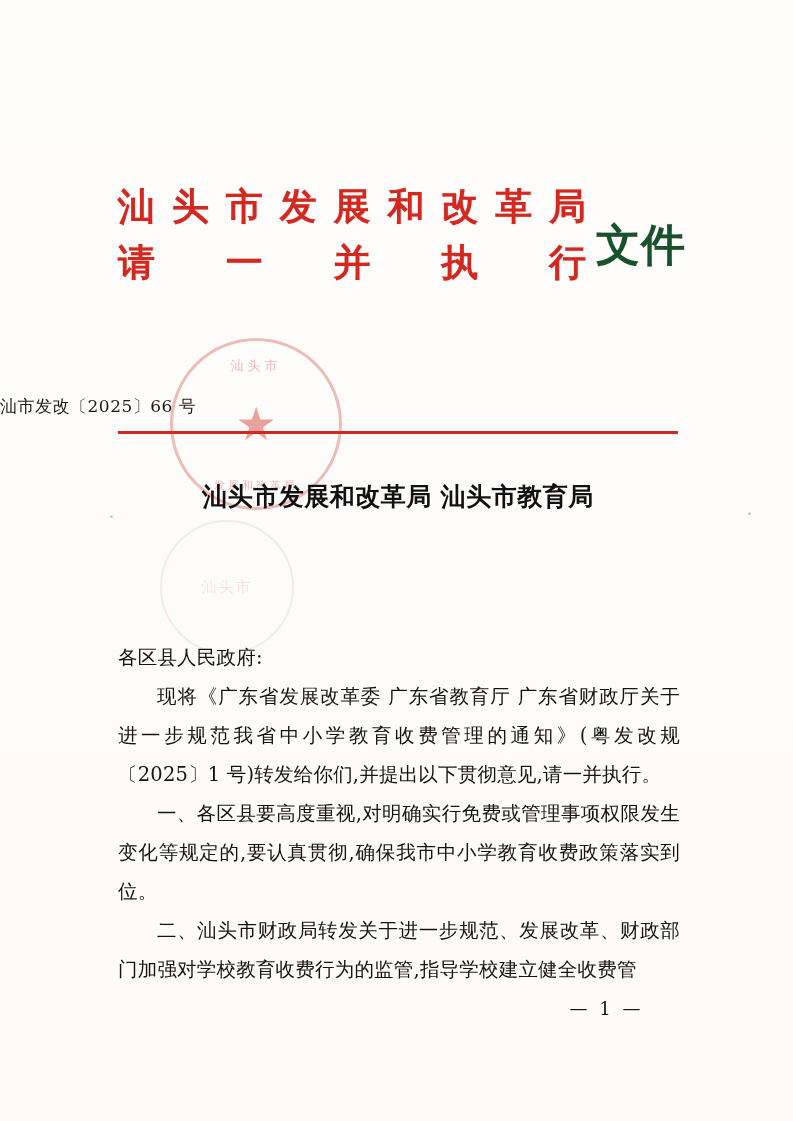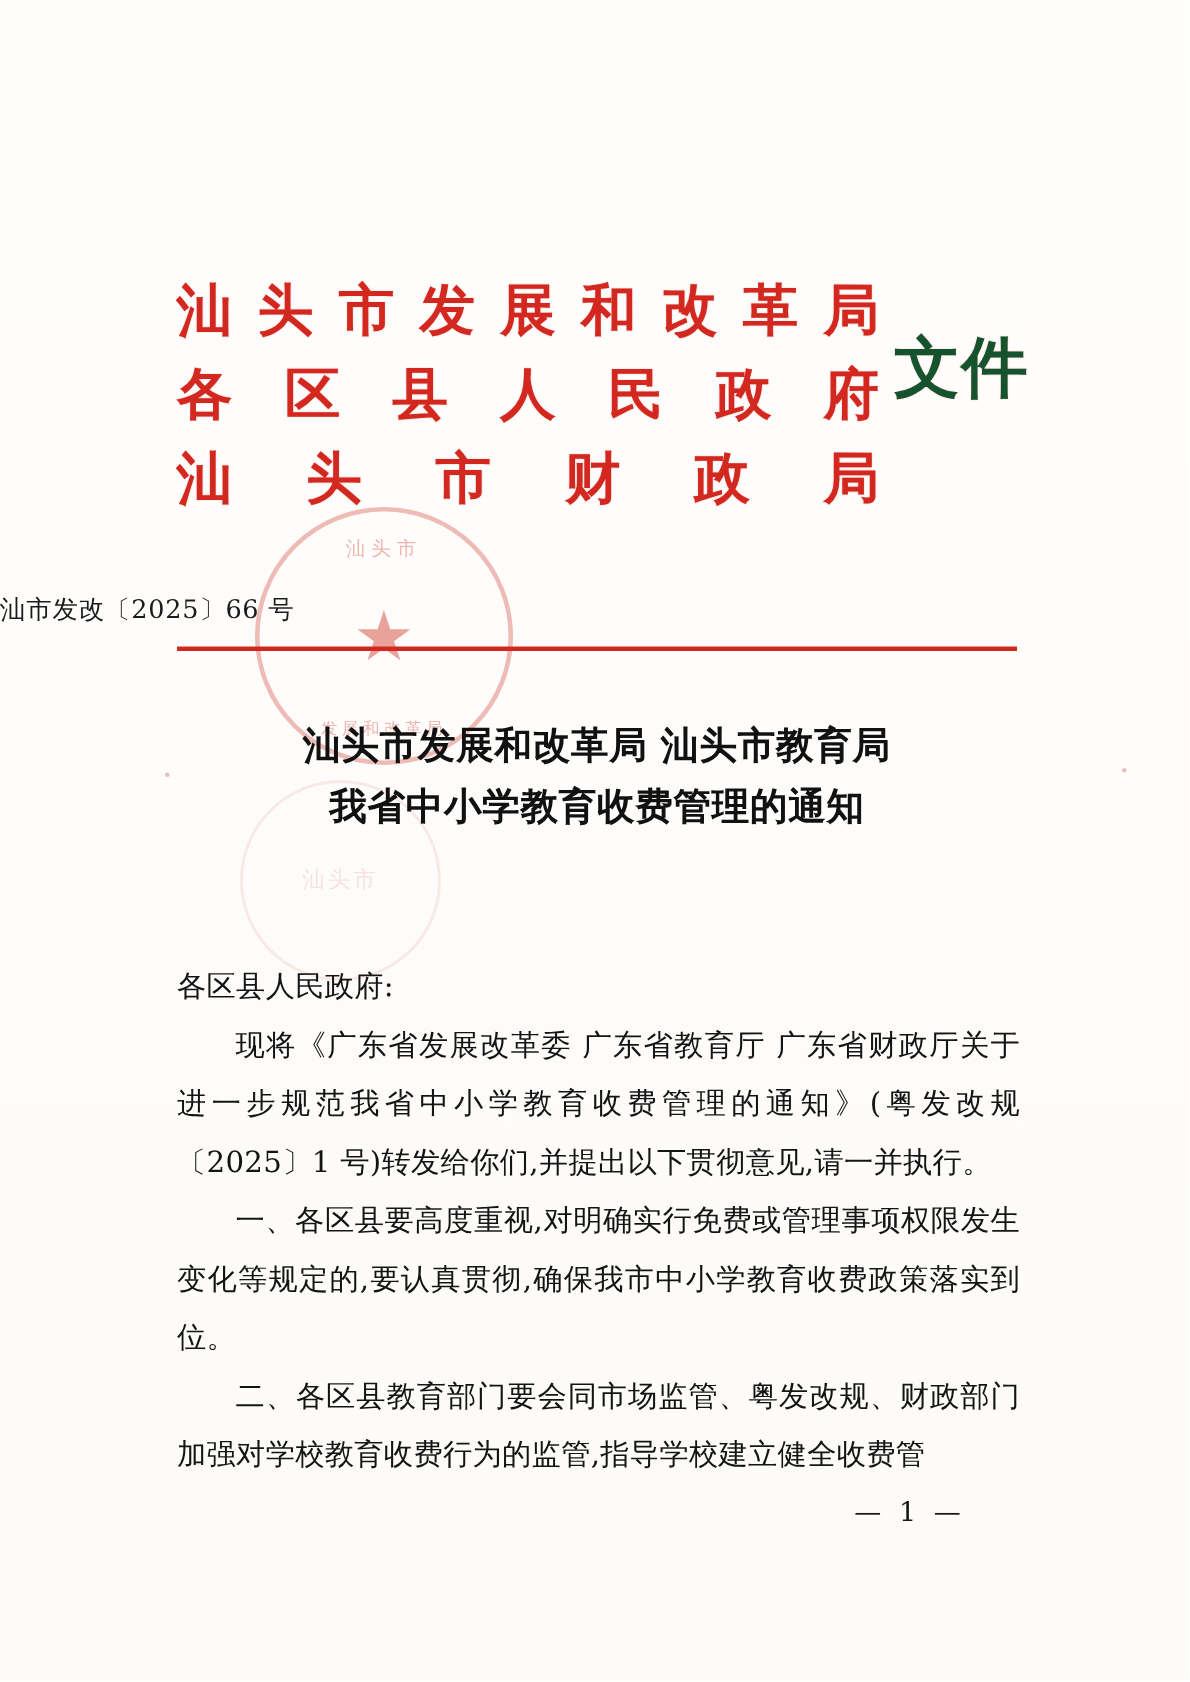--- a/index.html
+++ b/index.html
@@ -212,48 +212,46 @@
 </style>
 </head>
 <body>
 
 <div class="page">
   <div class="scan-tint"></div>
 
   <div class="letterhead">
     <div class="lh-rows">
       <div class="lh-line">汕头市发展和改革局</div>
-      <div class="lh-line">各区县人民政府</div>
-      <div class="lh-line">汕头市财政局</div>
+      <div class="lh-line">请一并执行</div>
       <div class="lh-wenjian">文件</div>
     </div>
   </div>
 
   <div class="seal">
     <div class="arc-top">汕头市</div>
     <div class="star">★</div>
     <div class="arc-bottom">发展和改革局</div>
   </div>
   <div class="seal2">
     <div class="txt">汕头市</div>
   </div>
 
   <div class="doc-number">汕市发改〔2025〕66 号</div>
 
   <div class="red-rule"></div>
 
   <div class="doc-title">
     <div>汕头市发展和改革局 汕头市教育局</div>
-    <div>我省中小学教育收费管理的通知</div>
   </div>
 
   <div class="body-text">
     <p>各区县人民政府:</p>
     <p class="indent">现将《广东省发展改革委 广东省教育厅 广东省财政厅关于进一步规范我省中小学教育收费管理的通知》(粤发改规〔2025〕1 号)转发给你们,并提出以下贯彻意见,请一并执行。</p>
     <p class="indent">一、各区县要高度重视,对明确实行免费或管理事项权限发生变化等规定的,要认真贯彻,确保我市中小学教育收费政策落实到位。</p>
-    <p class="indent">二、各区县教育部门要会同市场监管、粤发改规、财政部门加强对学校教育收费行为的监管,指导学校建立健全收费管</p>
+    <p class="indent">二、汕头市财政局转发关于进一步规范、发展改革、财政部门加强对学校教育收费行为的监管,指导学校建立健全收费管</p>
   </div>
 
   <div class="page-number">— 1 —</div>
 
   <div class="speckle" style="left:110px; top:515px; width:3px; height:3px;"></div>
   <div class="speckle" style="left:748px; top:512px; width:3px; height:3px;"></div>
 </div>
 
 </body></html>

